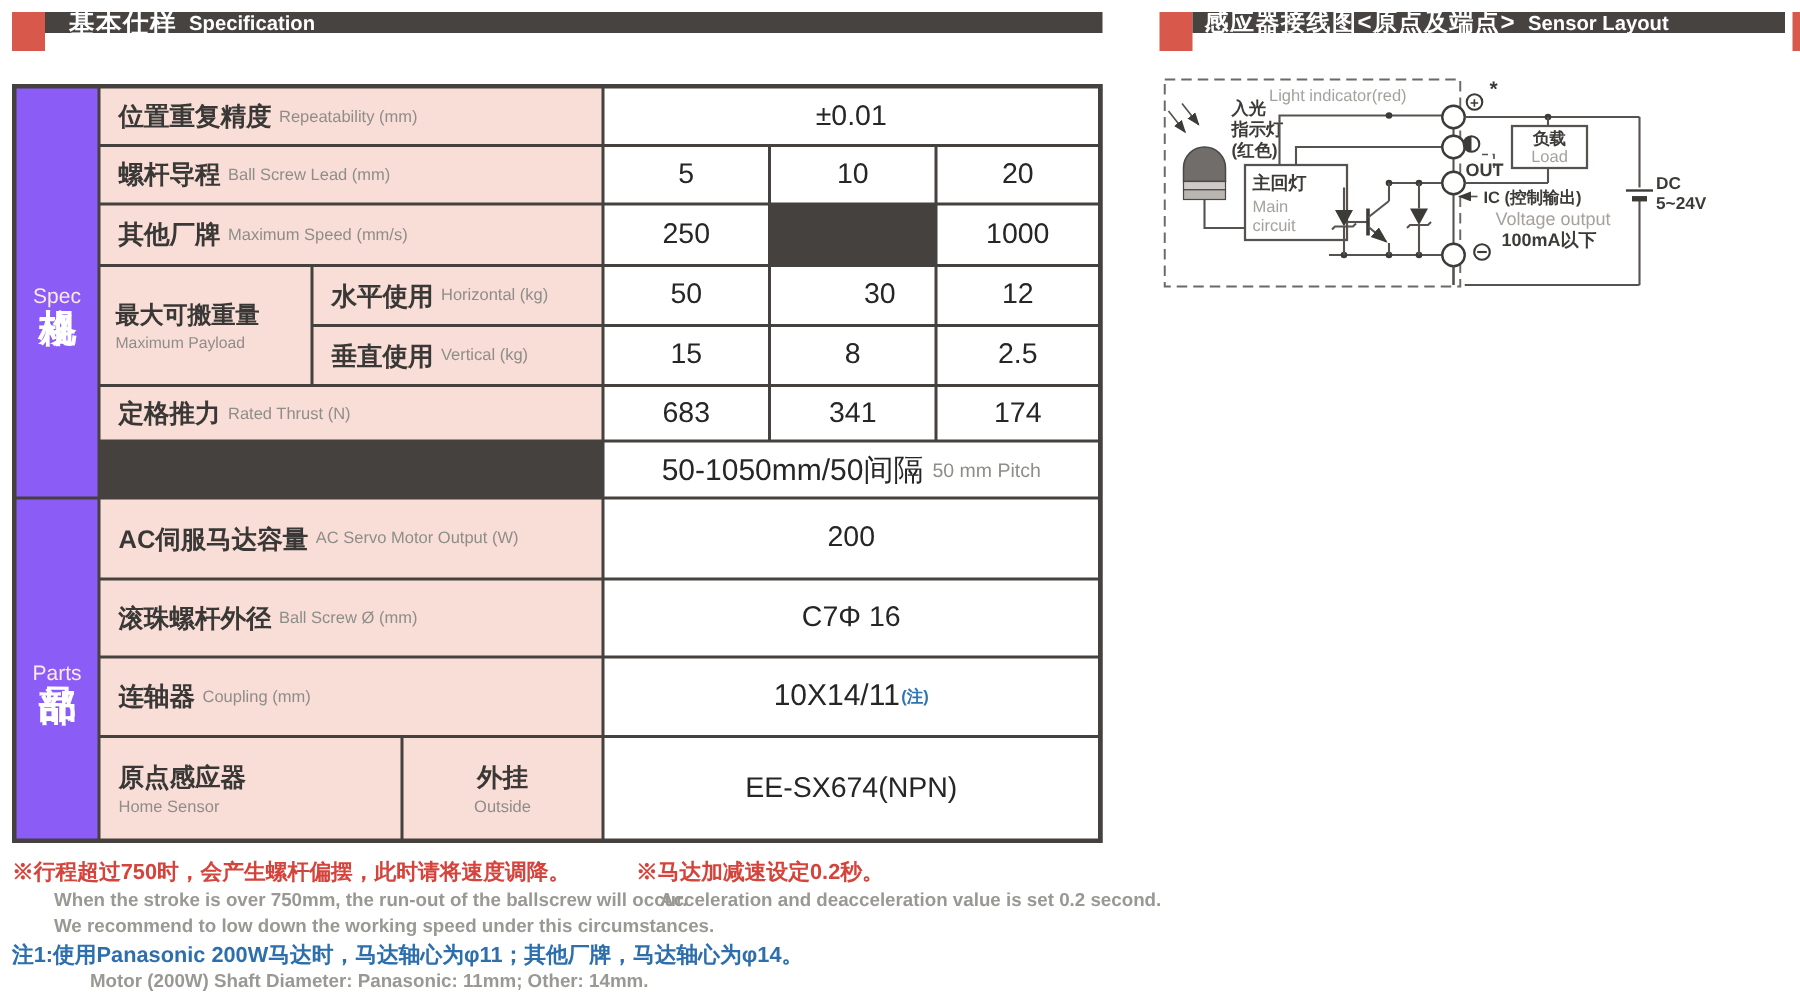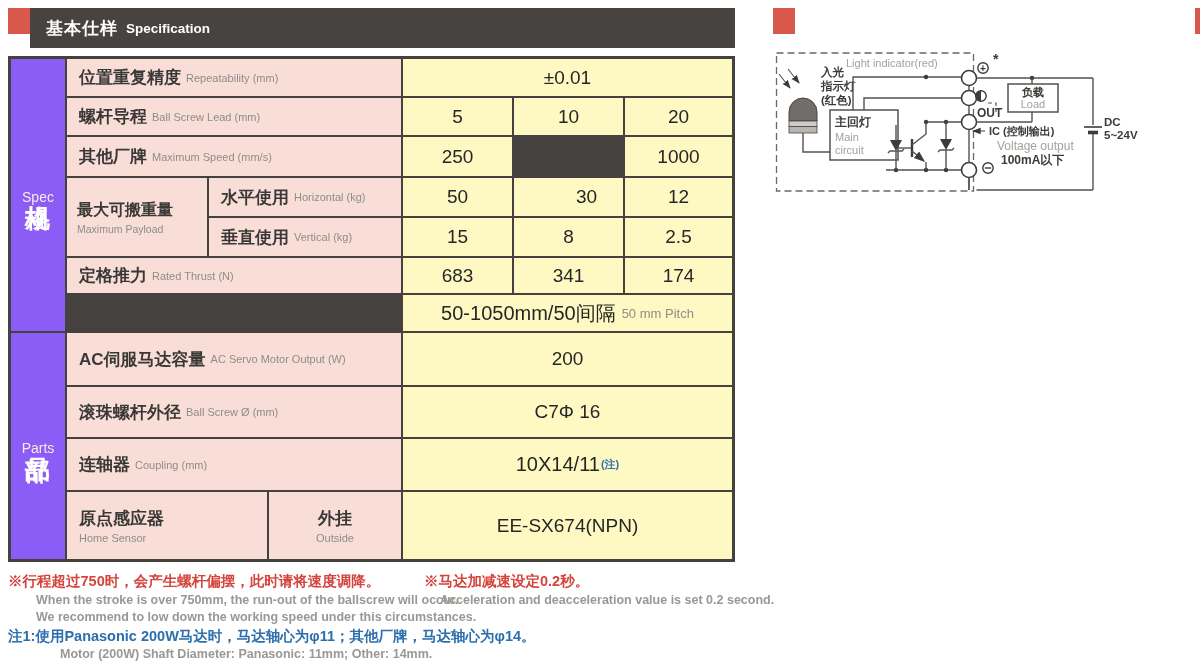--- a/index.html
+++ b/index.html
@@ -1,20 +1,20 @@
 <!DOCTYPE html>
 <html><head>
 <meta charset="utf-8">
 <style>
   * { margin:0; padding:0; box-sizing:border-box; }
   html,body { width:1200px; height:672px; background:#ffffff; font-family:"Liberation Sans", sans-serif; overflow:hidden; }
   #stage { position:relative; width:1200px; height:672px; background:#fff; }
 
   
-  .hdr-bar { position:absolute; height:40px; background:#474340; display:flex; align-items:center; color:#fff; }
+  .hdr-bar { position:absolute; height:14px; background:#474340; display:flex; align-items:center; color:#fff; }
   .hdr-accent { position:absolute; width:22px; height:26px; background:#d8584c; }
   .hdr-zh { font-size:17px; font-weight:700; letter-spacing:1px; }
   .hdr-en { font-size:13.5px; font-weight:600; margin-left:8px; }
 
   
   #spec-table {
     position:absolute; left:8px; top:56px; width:727px; height:506px;
     background:#45413e; border:3px solid #45413e;
     display:grid; gap:2px;
     grid-template-columns:54px 140px 58px 132px 109px 109px 1fr;
@@ -26,21 +26,21 @@
   .side .sen { font-size:14px; margin-top:3px; color:#fbe9e4; }
   .lbl { background:#f8ded7; padding-left:12px; }
   .lbl .zh { font-size:17px; font-weight:600; color:#3a3836; white-space:nowrap; }
   .lbl .en { font-size:11px; color:#8f8d89; margin-left:5px; white-space:nowrap; }
   .lbl2 { background:#f8ded7; padding-left:10px; flex-direction:column; align-items:flex-start; justify-content:center; }
   .lbl2 .zh { font-size:16px; font-weight:600; color:#3a3836; }
   .lbl2 .en { font-size:10.5px; color:#8f8d89; margin-left:0; margin-top:2px; }
   .lblc { background:#f8ded7; flex-direction:column; justify-content:center; align-items:center; text-align:center; }
   .lblc .zh { font-size:17px; font-weight:600; color:#3a3836; }
   .lblc .en { font-size:11px; color:#8f8d89; margin-top:2px; }
-  .val { background:#fef9c3; justify-content:center; font-size:19px; color:#262626; }
+  .val { background:#ffffff; justify-content:center; font-size:19px; color:#262626; }
   .val .small-en { font-size:13px; color:#8f8d89; margin-left:6px; }
   .val sup { font-size:11px; color:#2e74b5; font-weight:600; margin-left:1px; }
 
   
   .note { position:absolute; white-space:nowrap; }
   .note-red { color:#d5443c; font-size:14.5px; font-weight:700; }
   .note-gray { color:#9a9893; font-size:12.5px; font-weight:600; }
   .note-blue { color:#2d6fad; font-size:14.5px; font-weight:700; }
 
   
@@ -59,20 +59,24 @@
 
 <div id="stage">
 
   <div class="hdr-accent" style="left:8px; top:8px;"></div>
   <div class="hdr-bar" style="left:30px; top:8px; width:705px; padding-left:16px;">
     <span class="hdr-zh">基本仕样</span>
     <span class="hdr-en">Specification</span>
   </div>
 
   <div class="hdr-accent" style="left:773px; top:8px;"></div>
+  <div class="hdr-bar" style="left:795px; top:8px; width:395px; padding-left:8px;">
+    <span class="hdr-zh" style="font-size:16px;">感应器接线图&lt;原点及端点&gt;</span>
+    <span class="hdr-en">Sensor Layout</span>
+  </div>
   <div id="right-sliver"></div>
 
   <div id="spec-table">
 
     <div class="cell side" style="grid-column:1; grid-row:1/8;">
       <div class="szh">
           <span style="display:block; writing-mode:vertical-rl; margin:0 auto;">规格</span>
         </div>
       <div class="sen">Spec</div>
     </div>

